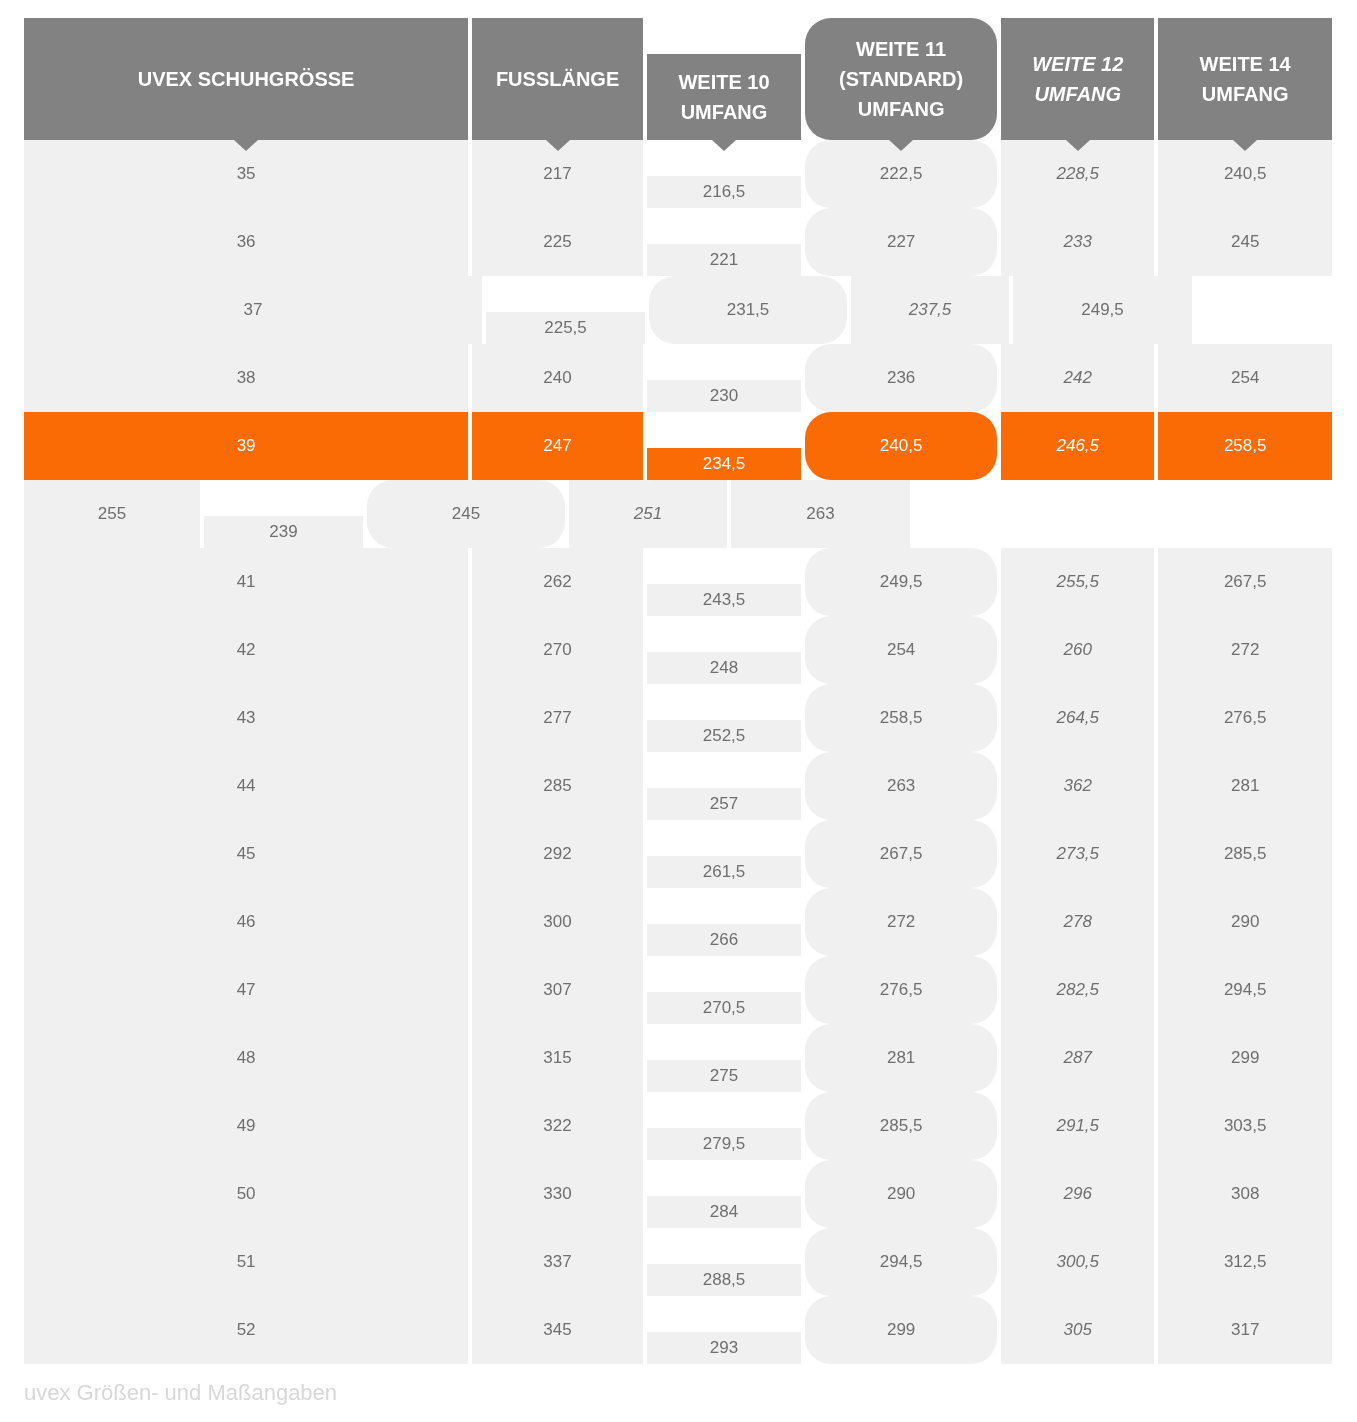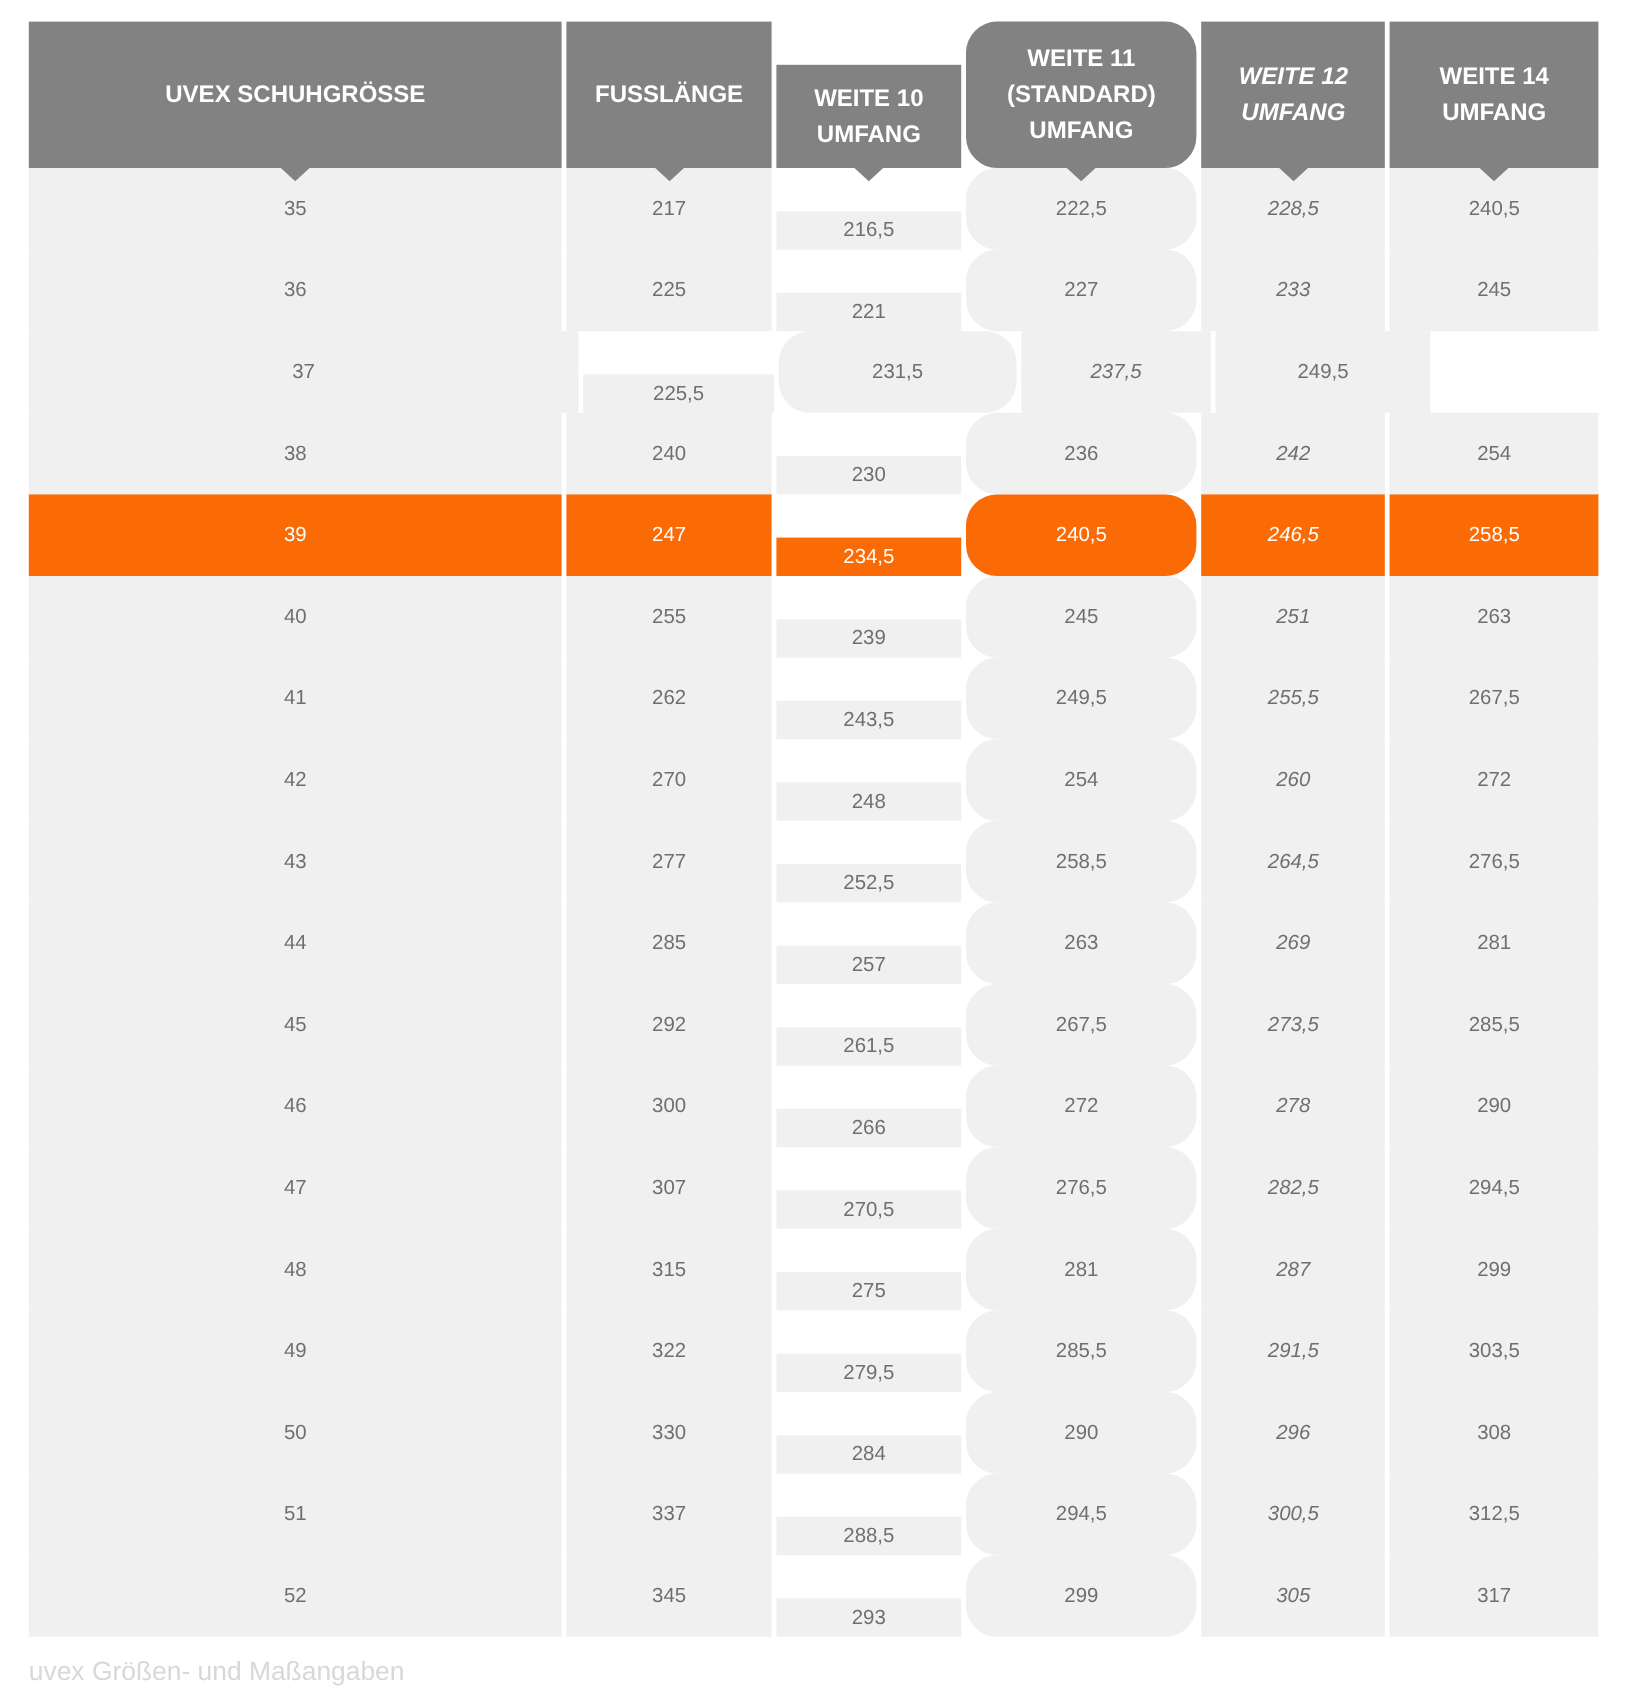--- a/index.html
+++ b/index.html
@@ -85,21 +85,20 @@
       </div>
       <div class="tr highlight">
         <div class="td c0">39</div>
         <div class="td c1">247</div>
         <div class="td c2">234,5</div>
         <div class="td c3">240,5</div>
         <div class="td c4">246,5</div>
         <div class="td c5">258,5</div>
       </div>
       <div class="tr">
-        <div class="td c0">40</div>
         <div class="td c1">255</div>
         <div class="td c2">239</div>
         <div class="td c3">245</div>
         <div class="td c4">251</div>
         <div class="td c5">263</div>
       </div>
       <div class="tr">
         <div class="td c0">41</div>
         <div class="td c1">262</div>
         <div class="td c2">243,5</div>
@@ -121,21 +120,21 @@
         <div class="td c2">252,5</div>
         <div class="td c3">258,5</div>
         <div class="td c4">264,5</div>
         <div class="td c5">276,5</div>
       </div>
       <div class="tr">
         <div class="td c0">44</div>
         <div class="td c1">285</div>
         <div class="td c2">257</div>
         <div class="td c3">263</div>
-        <div class="td c4">269</div>
+        <div class="td c4">362</div>
         <div class="td c5">281</div>
       </div>
       <div class="tr">
         <div class="td c0">45</div>
         <div class="td c1">292</div>
         <div class="td c2">261,5</div>
         <div class="td c3">267,5</div>
         <div class="td c4">273,5</div>
         <div class="td c5">285,5</div>
       </div>

